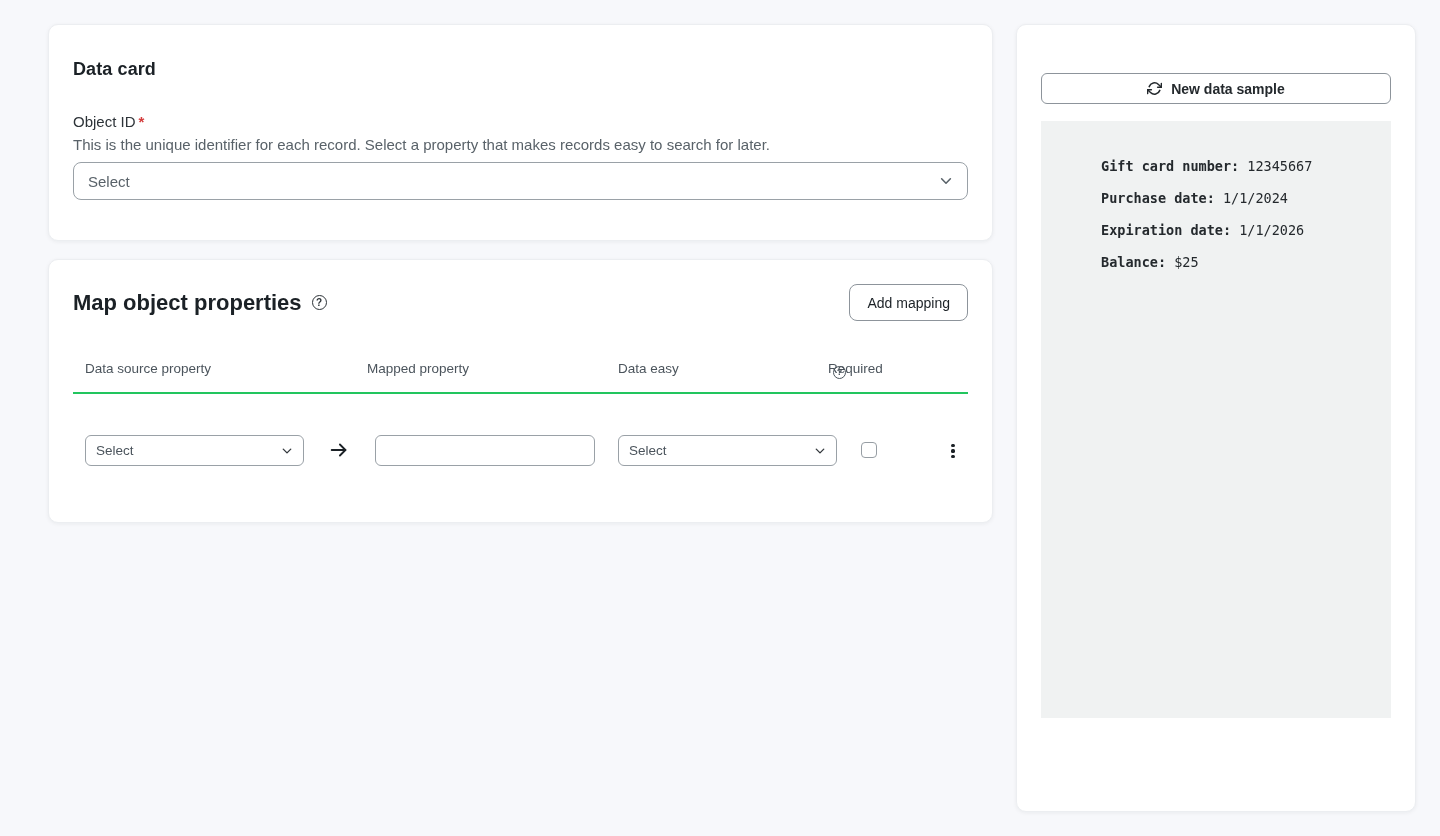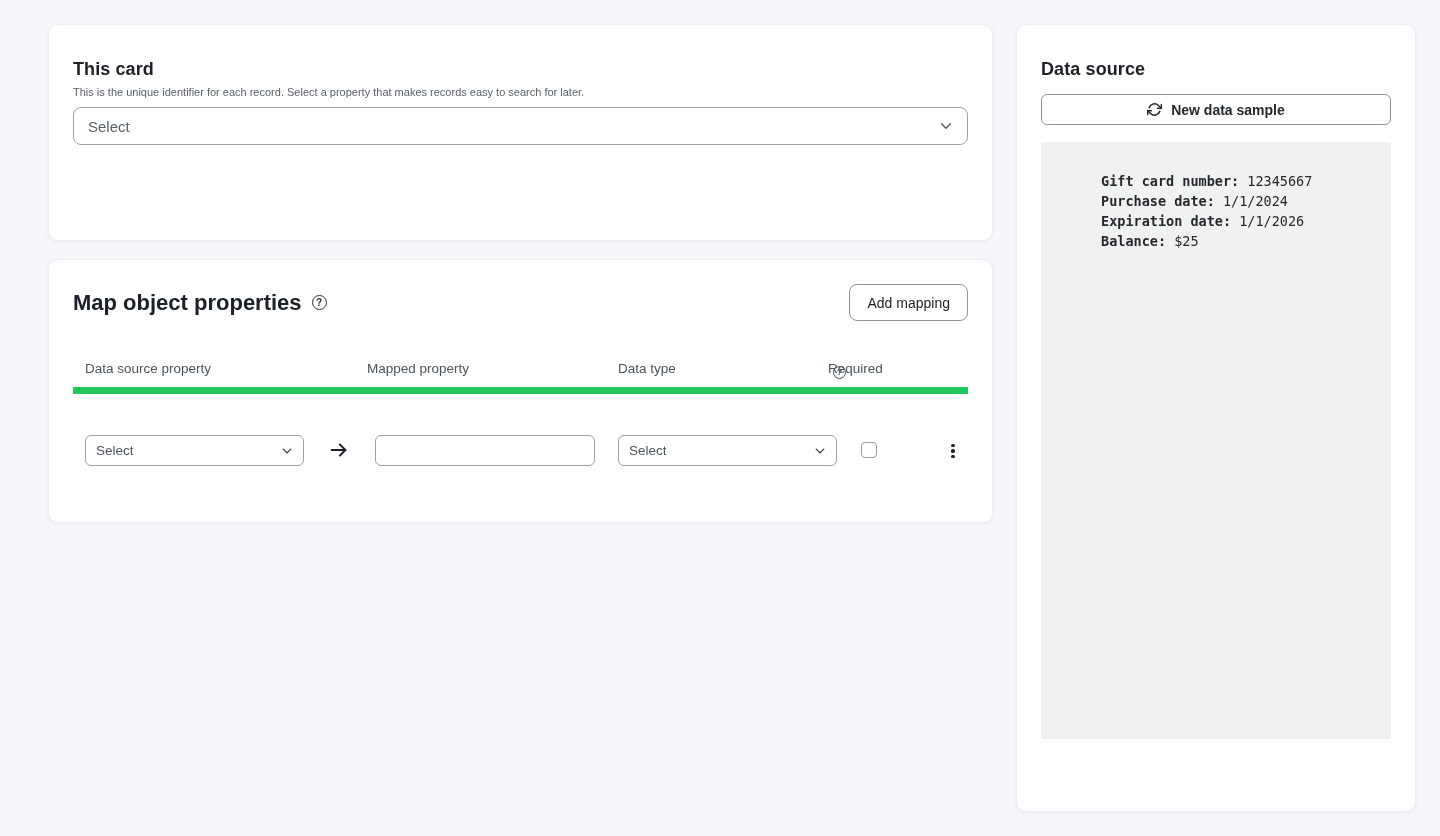--- a/index.html
+++ b/index.html
@@ -16,21 +16,21 @@
     background: #ffffff;
     border: 1px solid #eceef1;
     border-radius: 10px;
     box-shadow: 0 1px 4px rgba(20,30,40,0.06);
   }
   
   #card-giftcard { left: 48px; top: 24px; width: 945px; height: 217px; padding: 34px 24px 24px; }
   .card-title { font-size: 18px; font-weight: 700; color: #1b2126; letter-spacing: .1px; }
   .field-label { margin-top: 33px; font-size: 15px; color: #2d3338; }
   .required-mark { color: #d43c3c; font-weight: 700; margin-left: 3px; }
-  .field-help { margin-top: 6px; font-size: 11px; color: #596269; }
+  .field-help { margin-top: 6px; font-size: 15px; color: #596269; }
   .select {
     margin-top: 9px;
     height: 38px;
     border: 1px solid #9aa1a7;
     border-radius: 8px;
     background: #fff;
     display: flex; align-items: center; justify-content: space-between;
     padding: 0 14px;
     cursor: pointer;
   }
@@ -47,21 +47,21 @@
     font-size: 10px; font-weight: 700; margin-left: 10px; color: #2d3338;
   }
   .spacer { flex: 1; }
   .btn {
     background: #fff; border: 1px solid #8d949b; border-radius: 8px;
     font-size: 14px; color: #1b2126; cursor: pointer;
     font-family: inherit;
   }
   .btn-add { height: 37px; padding: 2px 17px; font-weight: 500; }
   .tbl { position: relative; margin-top: 40px; }
-  .tbl-head { position: relative; height: 33px; border-bottom: 7px solid #22c55e; }
+  .tbl-head { position: relative; height: 33px; border-bottom: 2px solid #22c55e; }
   .tbl-head span { position: absolute; top: 0; font-size: 13.5px; color: #4b545c; white-space: nowrap; }
   .tbl-head .h-help { position: static; display: inline-flex; width: 13px; height: 13px; font-size: 9px;
     border-width: 1.2px; margin-left: 5px; color: #4b545c; vertical-align: -2px; }
   .tbl-row { position: relative; height: 31px; margin-top: 41px; }
   .tbl-row > * { position: absolute; top: 0; }
   .row-select {
     width: 219px; height: 31px; border: 1px solid #9aa1a7; border-radius: 6px; background: #fff;
     display: flex; align-items: center; justify-content: space-between; padding: 0 10px; cursor: pointer;
   }
   .row-select .ph { font-size: 13.5px; color: #4b545c; }
@@ -90,29 +90,32 @@
     display: flex; align-items: center; justify-content: center; gap: 9px;
     font-weight: 600; font-size: 14px; color: #24292d;
   }
   .sync-icon { width: 15px; height: 15px; color: #24292d; flex: none; }
   .code-block {
     margin-top: 17px; height: 597px; background: #f0f2f2;
     padding: 29px 16px 16px 60px; overflow: hidden;
   }
   .code-block pre {
     font-family: "DejaVu Sans Mono", "Liberation Mono", monospace;
-    font-size: 13.5px; line-height: 20px; color: #24292d;
+    font-size: 13.5px; line-height: 32px; color: #24292d;
   }
   .code-line b { font-weight: 700; }
 </style>
 </head>
 <body>
 
 <section class="card" id="card-giftcard">
-  <h2 class="card-title">This card</h2>
+  <h2 class="card-title">Data card</h2>
+  <div class="field-label">
+    <span>Object ID</span><span class="required-mark">*</span>
+  </div>
   <div class="field-help">This is the unique identifier for each record. Select a property that makes records easy to search for later.</div>
   <div class="select">
     <span class="ph">Select</span>
     <svg class="chev" viewBox="0 0 16 16" fill="none" stroke="currentColor" stroke-width="1.8" stroke-linecap="round" stroke-linejoin="round">
         <polyline points="3,5.5 8,10.5 13,5.5"></polyline>
       </svg>
   </div>
 </section>
 
 <section class="card" id="card-mapping">
@@ -120,21 +123,21 @@
     <h2 class="mapping-title">Map object properties</h2>
     <span class="help-icon">?</span>
     <span class="spacer"></span>
     <button class="btn btn-add">Add mapping</button>
   </div>
 
   <div class="tbl">
     <div class="tbl-head">
       <span style="left:12px">Data source property</span>
       <span style="left:294px">Mapped property</span>
-      <span style="left:545px">Data type</span>
+      <span style="left:545px">Data easy</span>
       <span style="left:755px"><span>Required</span><span class="help-icon h-help">?</span></span>
     </div>
 
     <div class="tbl-row">
       <div class="row-select" style="left:12px">
         <span class="ph">Select</span>
         <svg class="chev" viewBox="0 0 16 16" fill="none" stroke="currentColor" stroke-width="1.8" stroke-linecap="round" stroke-linejoin="round">
             <polyline points="3,5.5 8,10.5 13,5.5"></polyline>
           </svg>
       </div>
@@ -153,21 +156,20 @@
       <div class="kebab">
           <i></i>
           <i></i>
           <i></i>
         </div>
     </div>
   </div>
 </section>
 
 <aside class="card" id="card-datasource">
-  <h2 class="card-title">Data source</h2>
 
 
   <button class="btn btn-refresh">
     <svg class="sync-icon" viewBox="0 0 24 24" fill="none" stroke="currentColor" stroke-width="2.4" stroke-linecap="round" stroke-linejoin="round">
       <polyline points="23 4 23 10 17 10"></polyline>
       <polyline points="1 20 1 14 7 14"></polyline>
       <path d="M3.51 9a9 9 0 0 1 14.85-3.36L23 10"></path>
       <path d="M1 14l4.64 4.36A9 9 0 0 0 20.49 15"></path>
     </svg>
     <span>New data sample</span>

